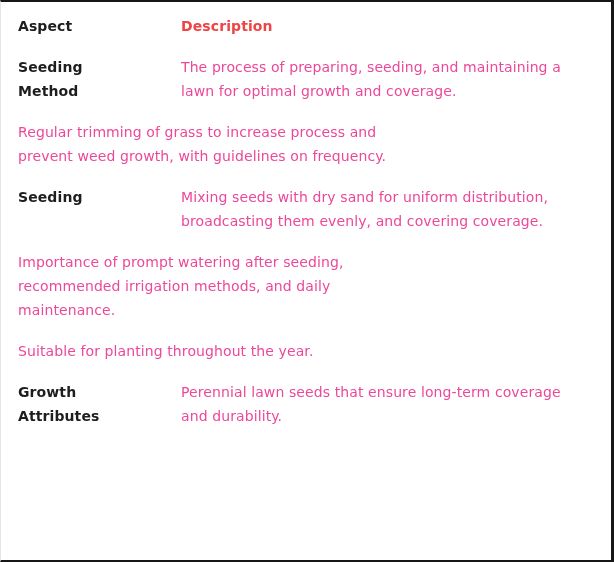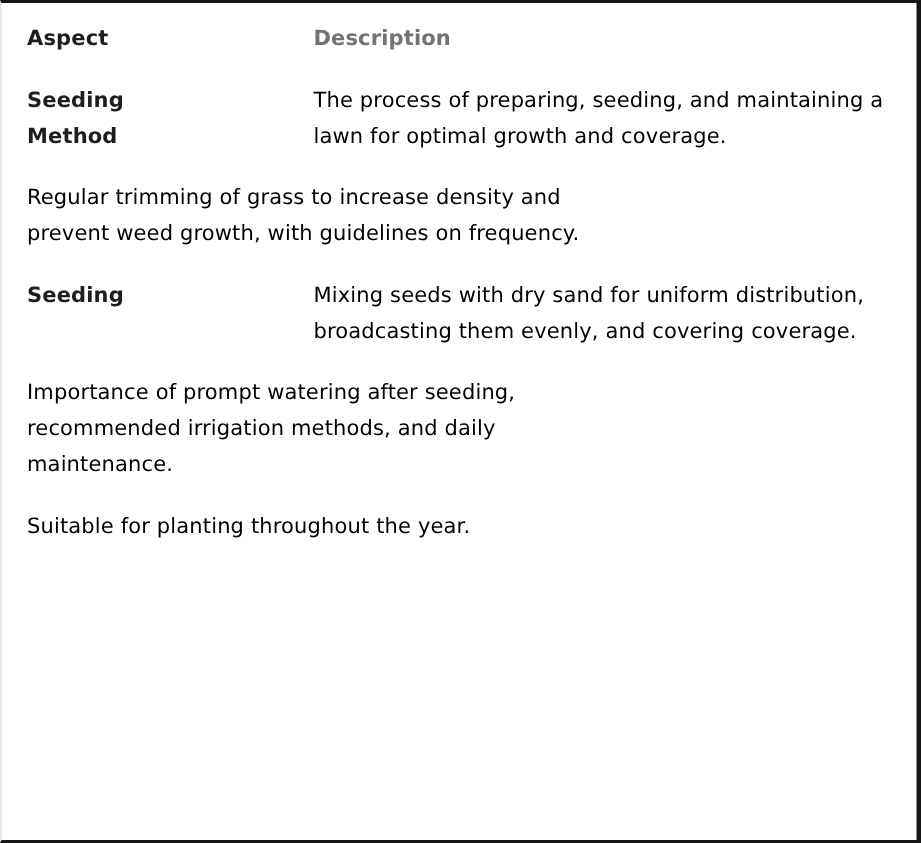--- a/index.html
+++ b/index.html
@@ -20,44 +20,43 @@
     overflow: hidden;
     font-family: "DejaVu Sans", "Liberation Sans", sans-serif;
   }
   .tbl {
     width: 100%;
   }
   .row {
     display: flex;
     align-items: flex-start;
     margin-bottom: 17px;
-    gap: 28px;
   }
   .cell-aspect {
     flex: 0 0 163px;
     width: 163px;
     font-size: 14px;
     line-height: 24px;
     font-weight: 700;
     color: #1e1e1e;
     white-space: pre-line;
     letter-spacing: 0.1px;
   }
   .cell-desc {
     flex: 1 1 auto;
     font-size: 14px;
     line-height: 24px;
     font-weight: 400;
-    color: #000000;
+    color: #ec4899;
     white-space: pre-line;
     letter-spacing: 0.1px;
   }
   .header-row .cell-desc {
     font-weight: 700;
-    color: #737373;
+    color: #ef4444;
   }
 </style>
 </head>
 <body>
 
 <div class="page">
   <div class="tbl">
 
     <div class="row header-row">
       <div class="cell-aspect">Aspect</div>
@@ -66,38 +65,42 @@
 
     <div class="row">
       <div class="cell-aspect">Seeding
 Method</div>
       <div class="cell-desc">The process of preparing, seeding, and maintaining a
 lawn for optimal growth and coverage.</div>
     </div>
 
 
     <div class="row">
-      <div class="cell-desc">Regular trimming of grass to increase density and
+      <div class="cell-desc">Regular trimming of grass to increase process and
 prevent weed growth, with guidelines on frequency.</div>
     </div>
 
     <div class="row">
       <div class="cell-aspect">Seeding</div>
       <div class="cell-desc">Mixing seeds with dry sand for uniform distribution,
 broadcasting them evenly, and covering coverage.</div>
     </div>
 
     <div class="row">
       <div class="cell-desc">Importance of prompt watering after seeding,
 recommended irrigation methods, and daily
 maintenance.</div>
     </div>
 
     <div class="row">
       <div class="cell-desc">Suitable for planting throughout the year.</div>
     </div>
 
     <div class="row">
+      <div class="cell-aspect">Growth
+Attributes</div>
+      <div class="cell-desc">Perennial lawn seeds that ensure long-term coverage
+and durability.</div>
     </div>
 
 
   </div>
 </div>
 
 </body></html>

